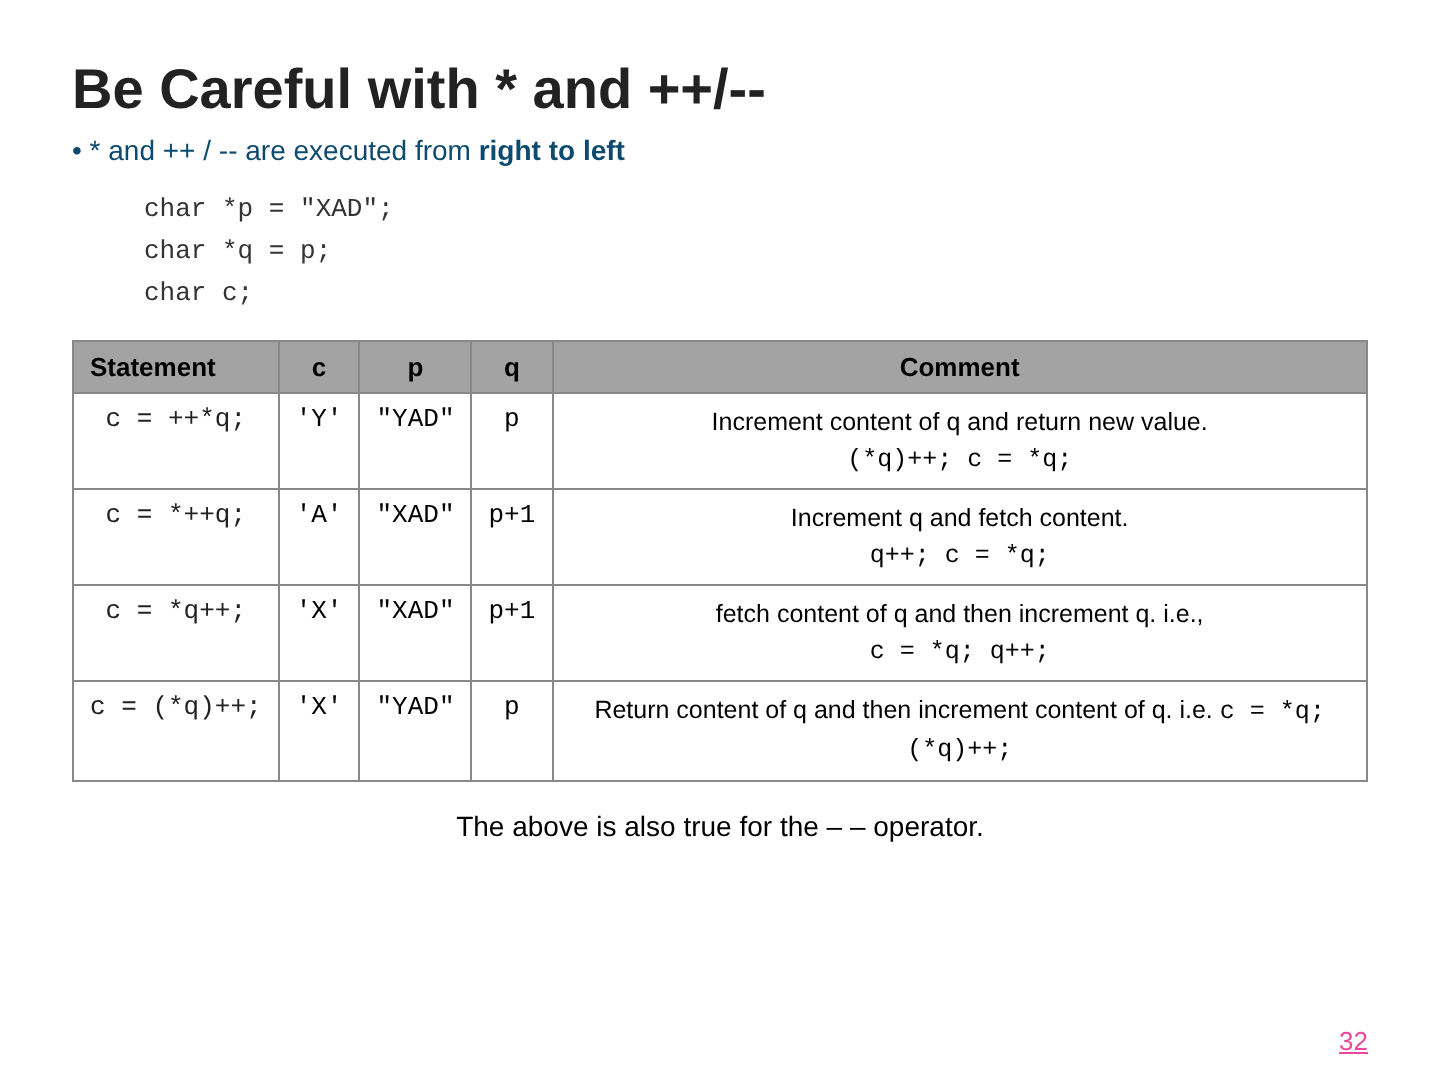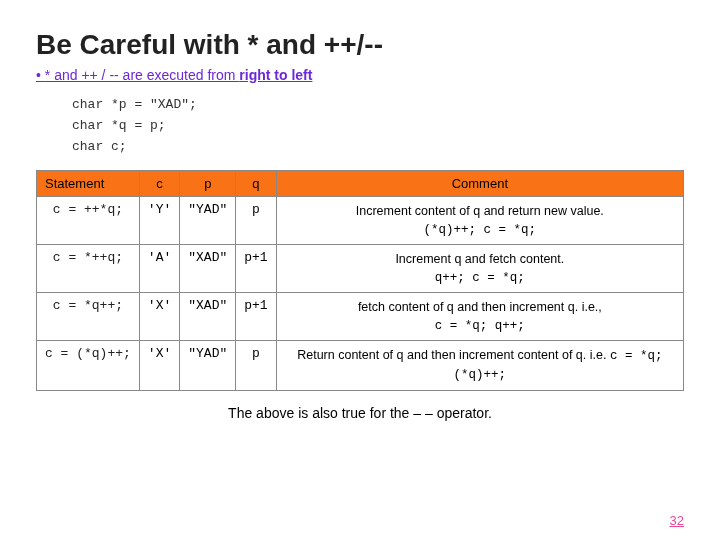--- a/index.html
+++ b/index.html
@@ -23,24 +23,23 @@
     }
     .title {
       font-size: 28px;
       font-weight: bold;
       color: #222;
       margin-bottom: 4px;
       line-height: 1.2;
     }
     .subtitle {
       font-size: 14px;
-      color: #6d28d9;
+      color: #0c4a6e;
       margin-bottom: 10px;
       line-height: 1.4;
-      text-decoration: underline;
     }
     .subtitle strong {
       font-weight: bold;
     }
     .code-block {
       font-family: 'Courier New', Courier, monospace;
       font-size: 13px;
       color: #333;
       margin-bottom: 12px;
       line-height: 1.6;
@@ -52,22 +51,22 @@
       font-size: 13px;
       margin-bottom: 14px;
     }
     th, td {
       border: 1px solid #888;
       padding: 5px 8px;
       text-align: center;
       vertical-align: top;
     }
     th {
-      background: #f97316;
-      font-weight: normal;
+      background: #a3a3a3;
+      font-weight: bold;
       text-align: center;
     }
     th.statement-col {
       text-align: left;
     }
     td.statement-col {
       font-family: 'Courier New', Courier, monospace;
       font-size: 13px;
       color: #222;
       white-space: nowrap;

